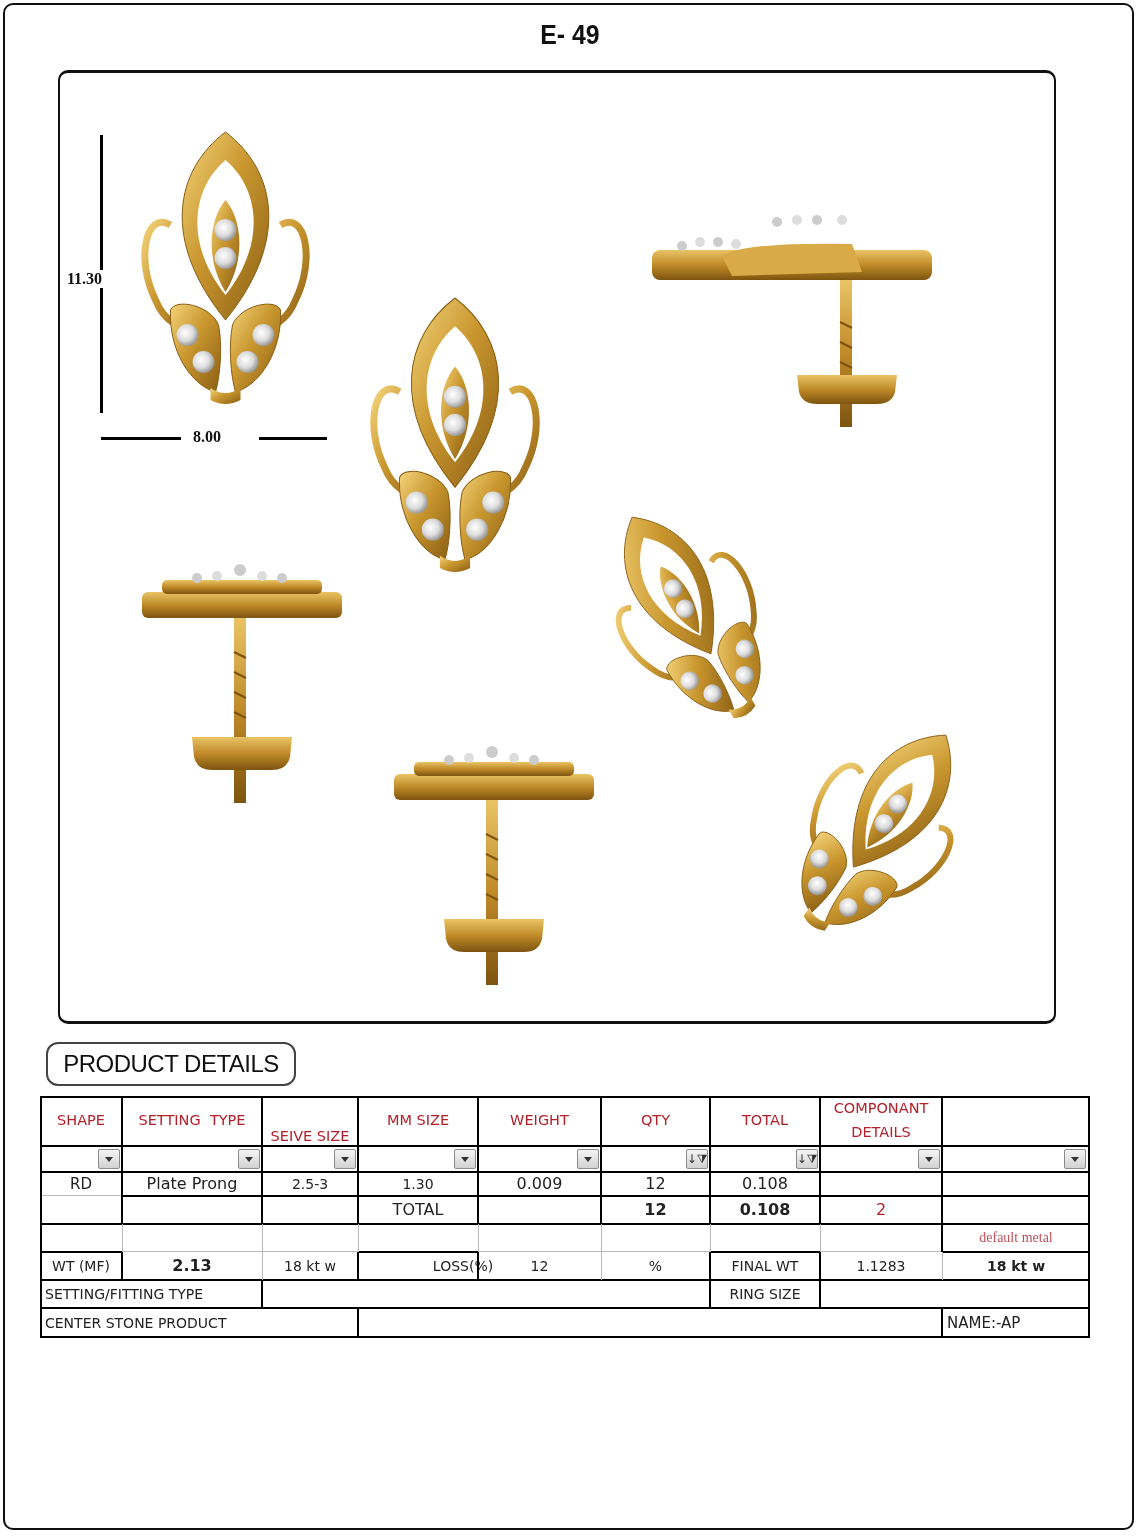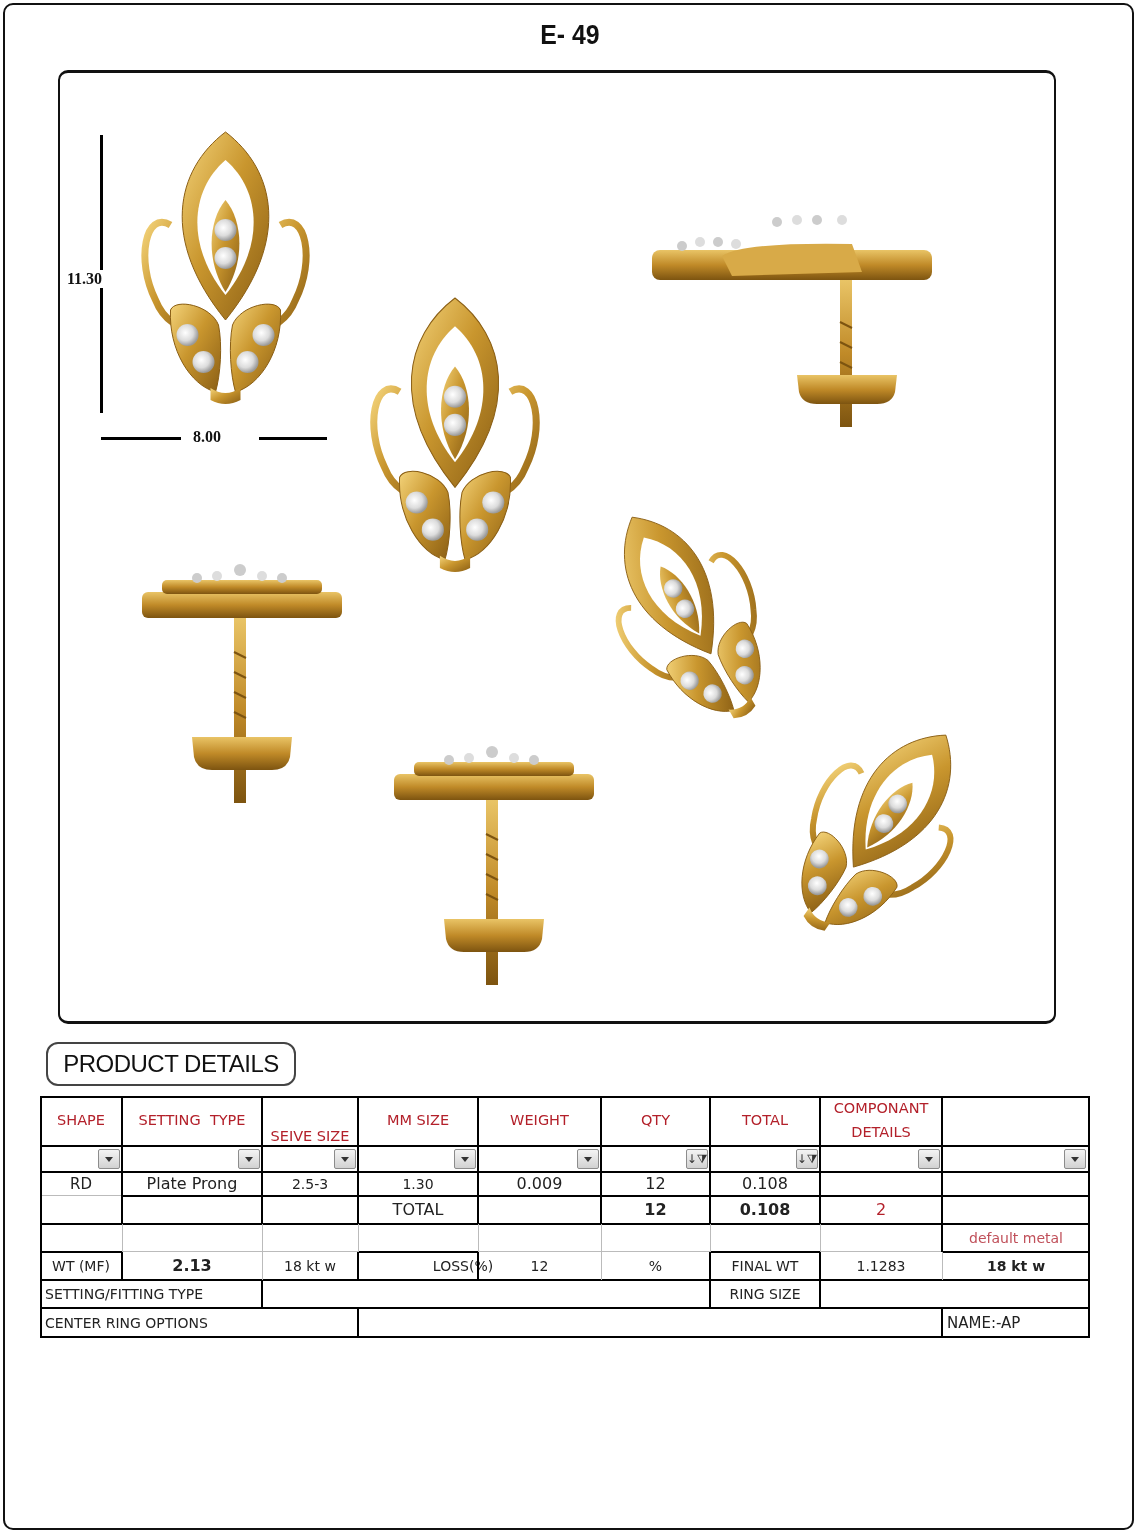--- a/index.html
+++ b/index.html
@@ -237,38 +237,38 @@
   <div class="cell" style="left:318px;top:76px;width:120px;height:24px;font-size:14px;">1.30</div>
   <div class="cell" style="left:438px;top:76px;width:123px;height:24px;font-size:16px;">0.009</div>
   <div class="cell" style="left:561px;top:76px;width:109px;height:24px;font-size:16px;">12</div>
   <div class="cell" style="left:670px;top:76px;width:110px;height:24px;font-size:16px;">0.108</div>
 
   <div class="cell" style="left:318px;top:100px;width:120px;height:28px;font-size:16px;">TOTAL</div>
   <div class="cell bold" style="left:561px;top:100px;width:109px;height:28px;font-size:16px;">12</div>
   <div class="cell bold" style="left:670px;top:100px;width:110px;height:28px;font-size:16px;">0.108</div>
   <div class="cell red" style="left:780px;top:100px;width:122px;height:28px;font-size:16px;">2</div>
 
-  <div class="cell pink" style="left:902px;top:128px;width:148px;height:28px;">default metal</div>
+  <div class="cell pink" style="left:902px;top:128px;width:148px;height:28px;font-family:Liberation Serif, serif;">default metal</div>
 
   <div class="cell" style="left:0;top:156px;width:82px;height:28px;font-size:14px;">WT (MF)</div>
   <div class="cell bold" style="left:82px;top:156px;width:140px;height:28px;font-size:16px;">2.13</div>
   <div class="cell" style="left:222px;top:156px;width:96px;height:28px;font-size:14px;">18 kt w</div>
   <div class="cell" style="left:318px;top:156px;width:120px;height:28px;font-size:14px;margin-left:45px;">LOSS(%)</div>
   <div class="cell" style="left:438px;top:156px;width:123px;height:28px;font-size:14px;">12</div>
   <div class="cell" style="left:561px;top:156px;width:109px;height:28px;font-size:14px;">%</div>
   <div class="cell" style="left:670px;top:156px;width:110px;height:28px;font-size:14px;">FINAL WT</div>
   <div class="cell" style="left:780px;top:156px;width:122px;height:28px;font-size:14px;">1.1283</div>
   <div class="cell bold" style="left:902px;top:156px;width:148px;height:28px;font-size:14px;">18 kt w</div>
 
   <div class="cell left" style="left:0;top:184px;width:222px;height:28px;">SETTING/FITTING TYPE</div>
   <div class="cell" style="left:222px;top:184px;width:448px;height:28px;"></div>
   <div class="cell" style="left:670px;top:184px;width:110px;height:28px;font-size:14px;">RING SIZE</div>
   <div class="cell" style="left:780px;top:184px;width:270px;height:28px;"></div>
 
-  <div class="cell left" style="left:0;top:212px;width:318px;height:30px;">CENTER RING OPTIONS</div>
+  <div class="cell left" style="left:0;top:212px;width:318px;height:30px;">CENTER STONE PRODUCT</div>
   <div class="cell" style="left:318px;top:212px;width:584px;height:30px;"></div>
   <div class="cell left" style="left:902px;top:212px;width:148px;height:30px;font-size:15px;">NAME:-AP</div>
 
   <div class="line" style="left:0;top:0;width:1050px;height:2px;"></div>
   <div class="line" style="left:0;top:49px;width:1050px;height:2px;"></div>
   <div class="line" style="left:0;top:75px;width:1050px;height:2px;"></div>
   <div class="line" style="left:82px;top:99px;width:968px;height:2px;"></div>
   <div class="line thin" style="left:0;top:99px;width:82px;height:1px;"></div>
   <div class="line" style="left:0;top:127px;width:1050px;height:2px;"></div>
   <div class="line thin" style="left:0;top:155px;width:902px;height:1px;"></div>

